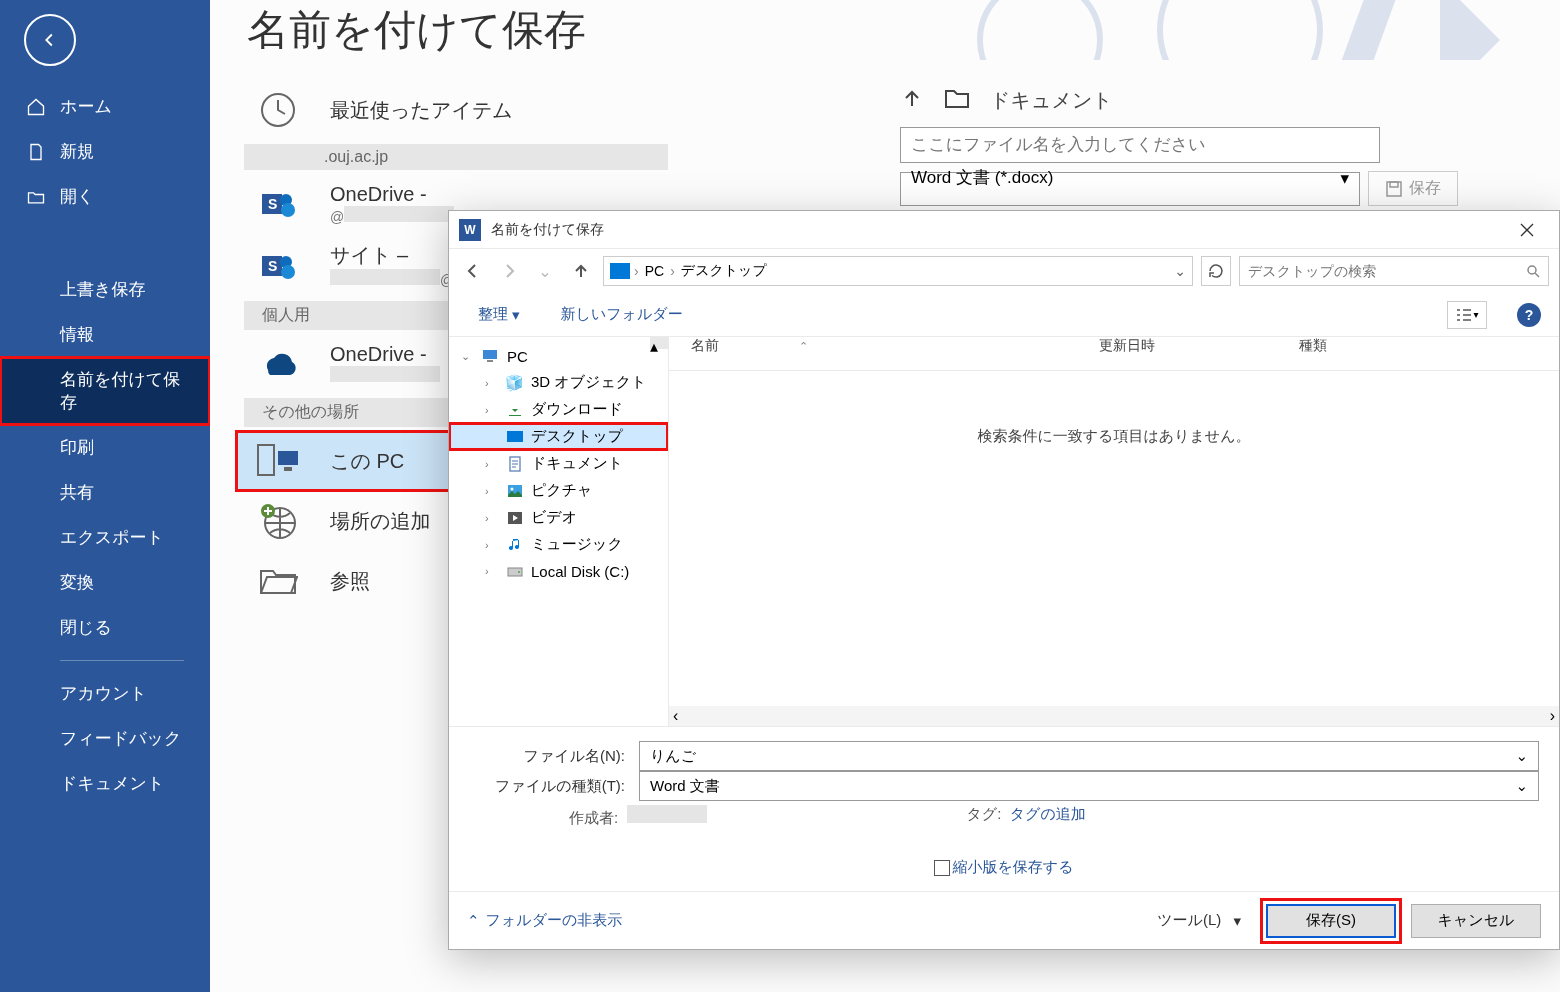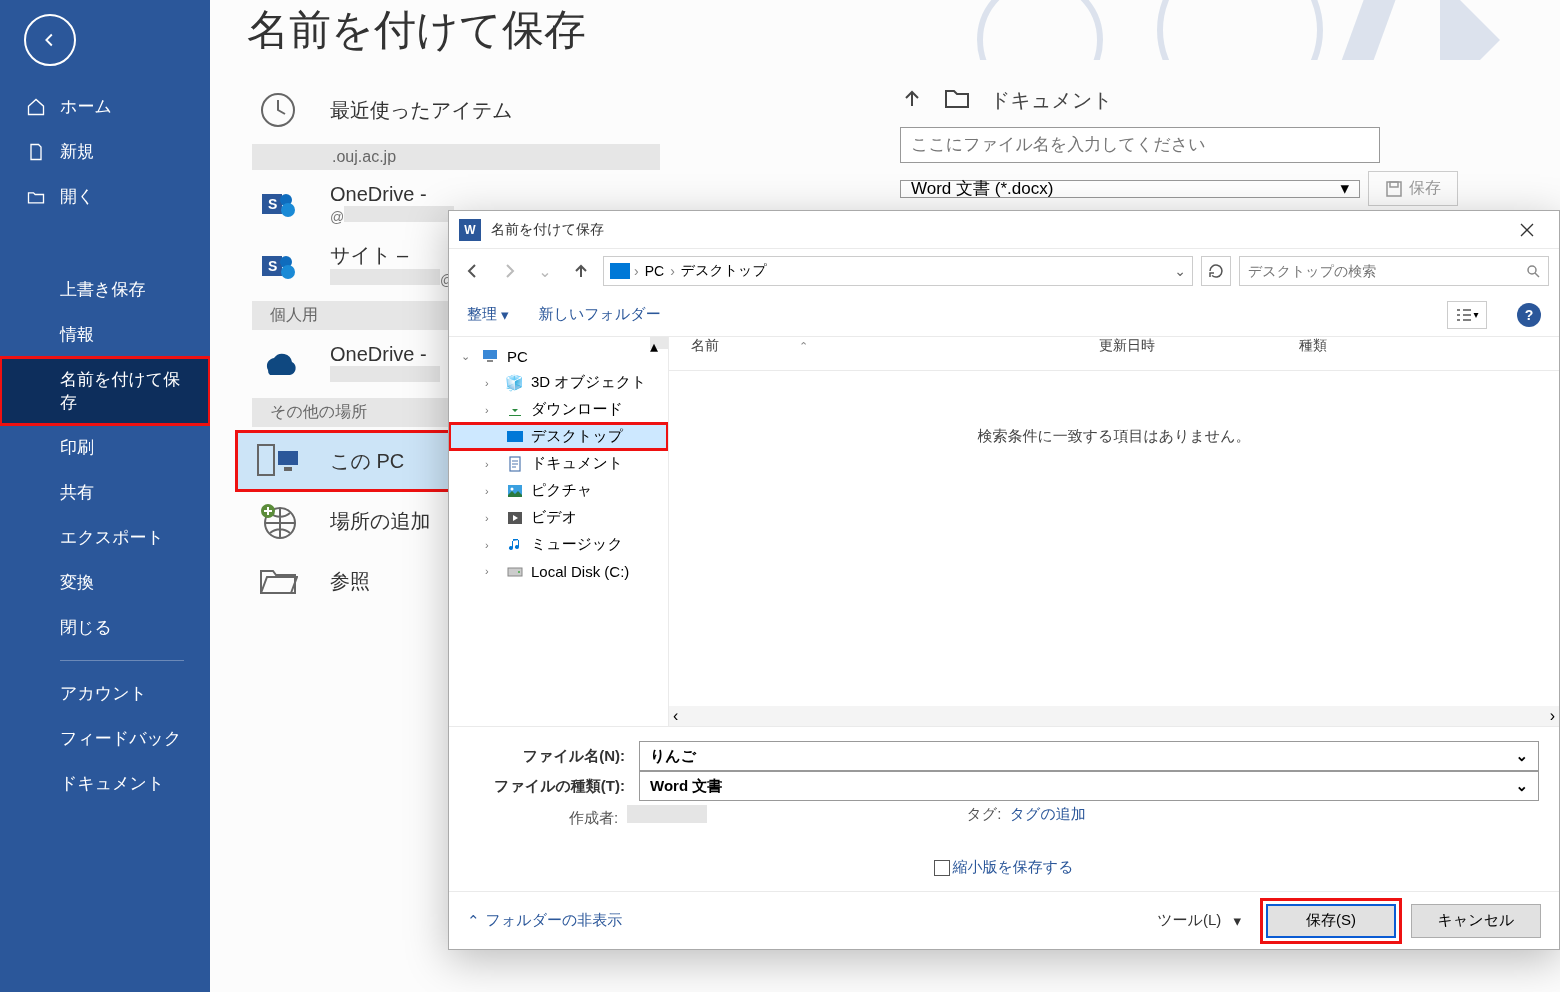--- a/index.html
+++ b/index.html
@@ -18,29 +18,29 @@
   .backstage { position: absolute; left: 210px; top: 0; right: 0; bottom: 0; background: #fcfcfc; }
   .deco { position:absolute; right:0; top:0; width:640px; height:60px; overflow:hidden; opacity:.15; }
   .deco svg { width:700px; height:150px; }
   .page-title { font-size: 42px; font-weight: 300; color: #333; padding: 2px 0 28px 37px; }
   
   .locations { position:absolute; left: 26px; top: 80px; width: 440px; }
   .loc-row { display:flex; align-items:center; padding: 8px 10px 8px 20px; gap: 30px; cursor:pointer; }
   .loc-icon { width: 44px; height: 44px; display:flex; align-items:center; justify-content:center; flex-shrink:0; }
   .loc-title { font-size: 20px; color: #333; }
   .loc-sub { font-size: 14px; color: #777; background:#e5e5e5; display:inline-block; min-width:110px; height:16px; }
-  .section-header { background: #e6e6e6; color: #666; font-size: 16px; padding: 4px 18px; margin: 4px 16px; }
+  .section-header { background: #e6e6e6; color: #666; font-size: 16px; padding: 4px 18px; margin: 4px 8px; }
   .loc-row.highlight { background: #cce4f7; outline:3px solid #e11; outline-offset:-2px; }
   
   
   .backstage-right { position:absolute; left: 690px; top: 86px; width: 690px; }
   .bc-row { display:flex; align-items:center; gap: 20px; margin-bottom: 12px; color:#444; font-size: 20px; }
   .bc-input { width: 480px; height: 36px; border:1px solid #999; padding: 0 10px; font-size: 17px; color:#555; }
   .bc-select-row { display:flex; align-items:center; gap:8px; }
-  .bc-select { width: 460px; height: 18px; border:1px solid #999; padding: 0 10px; font-size: 17px; display:flex; align-items:center; justify-content:space-between; background:#fff; }
+  .bc-select { width: 460px; height: 18px; border:1px solid #999; padding: 16px 10px; font-size: 17px; display:flex; align-items:flex-end; justify-content:space-between; background:#fff; }
   .bc-save { border:1px solid #ccc; padding: 6px 16px; color:#999; display:flex; align-items:center; gap:6px; }
   .bc-link { color:#2b579a; font-size:15px; text-decoration:underline; }
   
   
   .dialog { position:absolute; left: 448px; top: 210px; width: 1112px; height: 740px; background:#fff; border:1px solid #aaa; box-shadow: 0 10px 40px rgba(0,0,0,.25); display:flex; flex-direction:column; }
   .titlebar { height: 38px; display:flex; align-items:center; padding: 0 10px; border-bottom: 1px solid #eaeaea; }
   .word-icon { width:22px; height:22px; background:#2b579a; color:#fff; font-size:12px; font-weight:bold; display:flex; align-items:center; justify-content:center; margin-right:10px; }
   .title-text { font-size: 14px; color:#333; flex:1; }
   .close-x { width:44px; height:32px; display:flex; align-items:center; justify-content:center; cursor:pointer; }
   
@@ -49,21 +49,21 @@
   .nav-arrow.disabled { color:#bbb; }
   .addr { flex:1; height:30px; border:1px solid #ccc; display:flex; align-items:center; padding:0 6px; font-size:14px; background:#fff; }
   .addr-seg { padding: 0 6px; display:flex; align-items:center; gap:4px; }
   .addr-sep { color:#888; }
   .pc-glyph { width:20px; height:16px; background:#0078d7; margin-right:4px; }
   .refresh { width:30px; height:30px; border:1px solid #ccc; display:flex; align-items:center; justify-content:center; }
   .search { width:310px; height:30px; border:1px solid #ccc; display:flex; align-items:center; padding:0 8px; color:#888; font-size:14px; }
   .search input { border:none; outline:none; flex:1; font-size:14px; color:#333; background:transparent; }
   
   .toolbar { height:44px; display:flex; align-items:center; padding:0 18px; gap:30px; border-bottom:1px solid #eaeaea; }
-  .toolbar-item { color:#2b579a; font-size:15px; display:flex; align-items:center; gap:4px; cursor:pointer; }
+  .toolbar-item { color:#2b579a; font-size:15px; display:flex; align-items:center; gap:4px; cursor:pointer;margin-left:11px; }
   .toolbar-spacer { flex:1; }
   .view-btn { width:40px; height:28px; border:1px solid #ccc; display:flex; align-items:center; justify-content:center; }
   .help-btn { width:24px; height:24px; border-radius:50%; background:#2b579a; color:#fff; display:flex; align-items:center; justify-content:center; font-size:14px; font-weight:bold; }
   
   .body-split { flex:1; display:flex; min-height:0; }
   .tree { width:220px; border-right:1px solid #eaeaea; position:relative; padding:6px 0; overflow:hidden; }
   .tree-scroll-ind { position:absolute; right:0; top:0; width:18px; height:12px; background:#e8e8e8; }
   .tree-item { display:flex; align-items:center; padding:4px 6px 4px 12px; font-size:15px; gap:6px; cursor:pointer; }
   .tree-item.child { padding-left: 36px; }
   .tree-item.selected { background:#cde8ff; outline:3px solid #e11; outline-offset:-2px; }
@@ -72,21 +72,21 @@
   
   .filelist { flex:1; display:flex; flex-direction:column; position:relative; }
   .col-headers { height:34px; border-bottom:1px solid #eaeaea; display:flex; align-items:flex-start; font-size:14px; color:#444; }
   .col-name { width:430px; padding-left:22px; display:flex; align-items:center; gap:80px; }
   .col-date { width:200px; }
   .col-type { flex:1; }
   .empty-msg { text-align:center; color:#444; font-size:15px; margin-top:56px; }
   .h-scroll { position:absolute; bottom:0; left:0; right:0; height:20px; background:#f4f4f4; display:flex; align-items:center; justify-content:space-between; padding:0 4px; }
   
   .fields { padding: 14px 20px; border-top:1px solid #eaeaea; }
-  .field-row { display:flex; align-items:center; margin-bottom:0;font-weight:bold; }
+  .field-row { display:flex; align-items:center; margin-bottom:0; }
   .field-label { width:170px; text-align:right; padding-right:14px; font-size:15px; color:#333; }
   .field-input { flex:1; height:30px; border:1px solid #999; padding:0 10px; font-size:15px; display:flex; align-items:center; justify-content:space-between; background:#fff; }
   .meta-row { display:flex; gap:40px; padding-left:100px; font-size:15px; margin-top:4px; }
   .meta-label { color:#555; }
   .meta-val-ph { background:#e5e5e5; width:80px; height:18px; display:inline-block; }
   .tag-link { color:#2b579a; }
   .chk-row { display:flex; align-items:center; gap:2px; justify-content:center; margin-top:30px; color:#2b579a; font-size:15px; }
   .chk { width:16px; height:16px; border:1px solid #555; }
   
   .actions { height:58px; border-top:1px solid #eaeaea; display:flex; align-items:center; padding:0 18px; gap:12px; }

